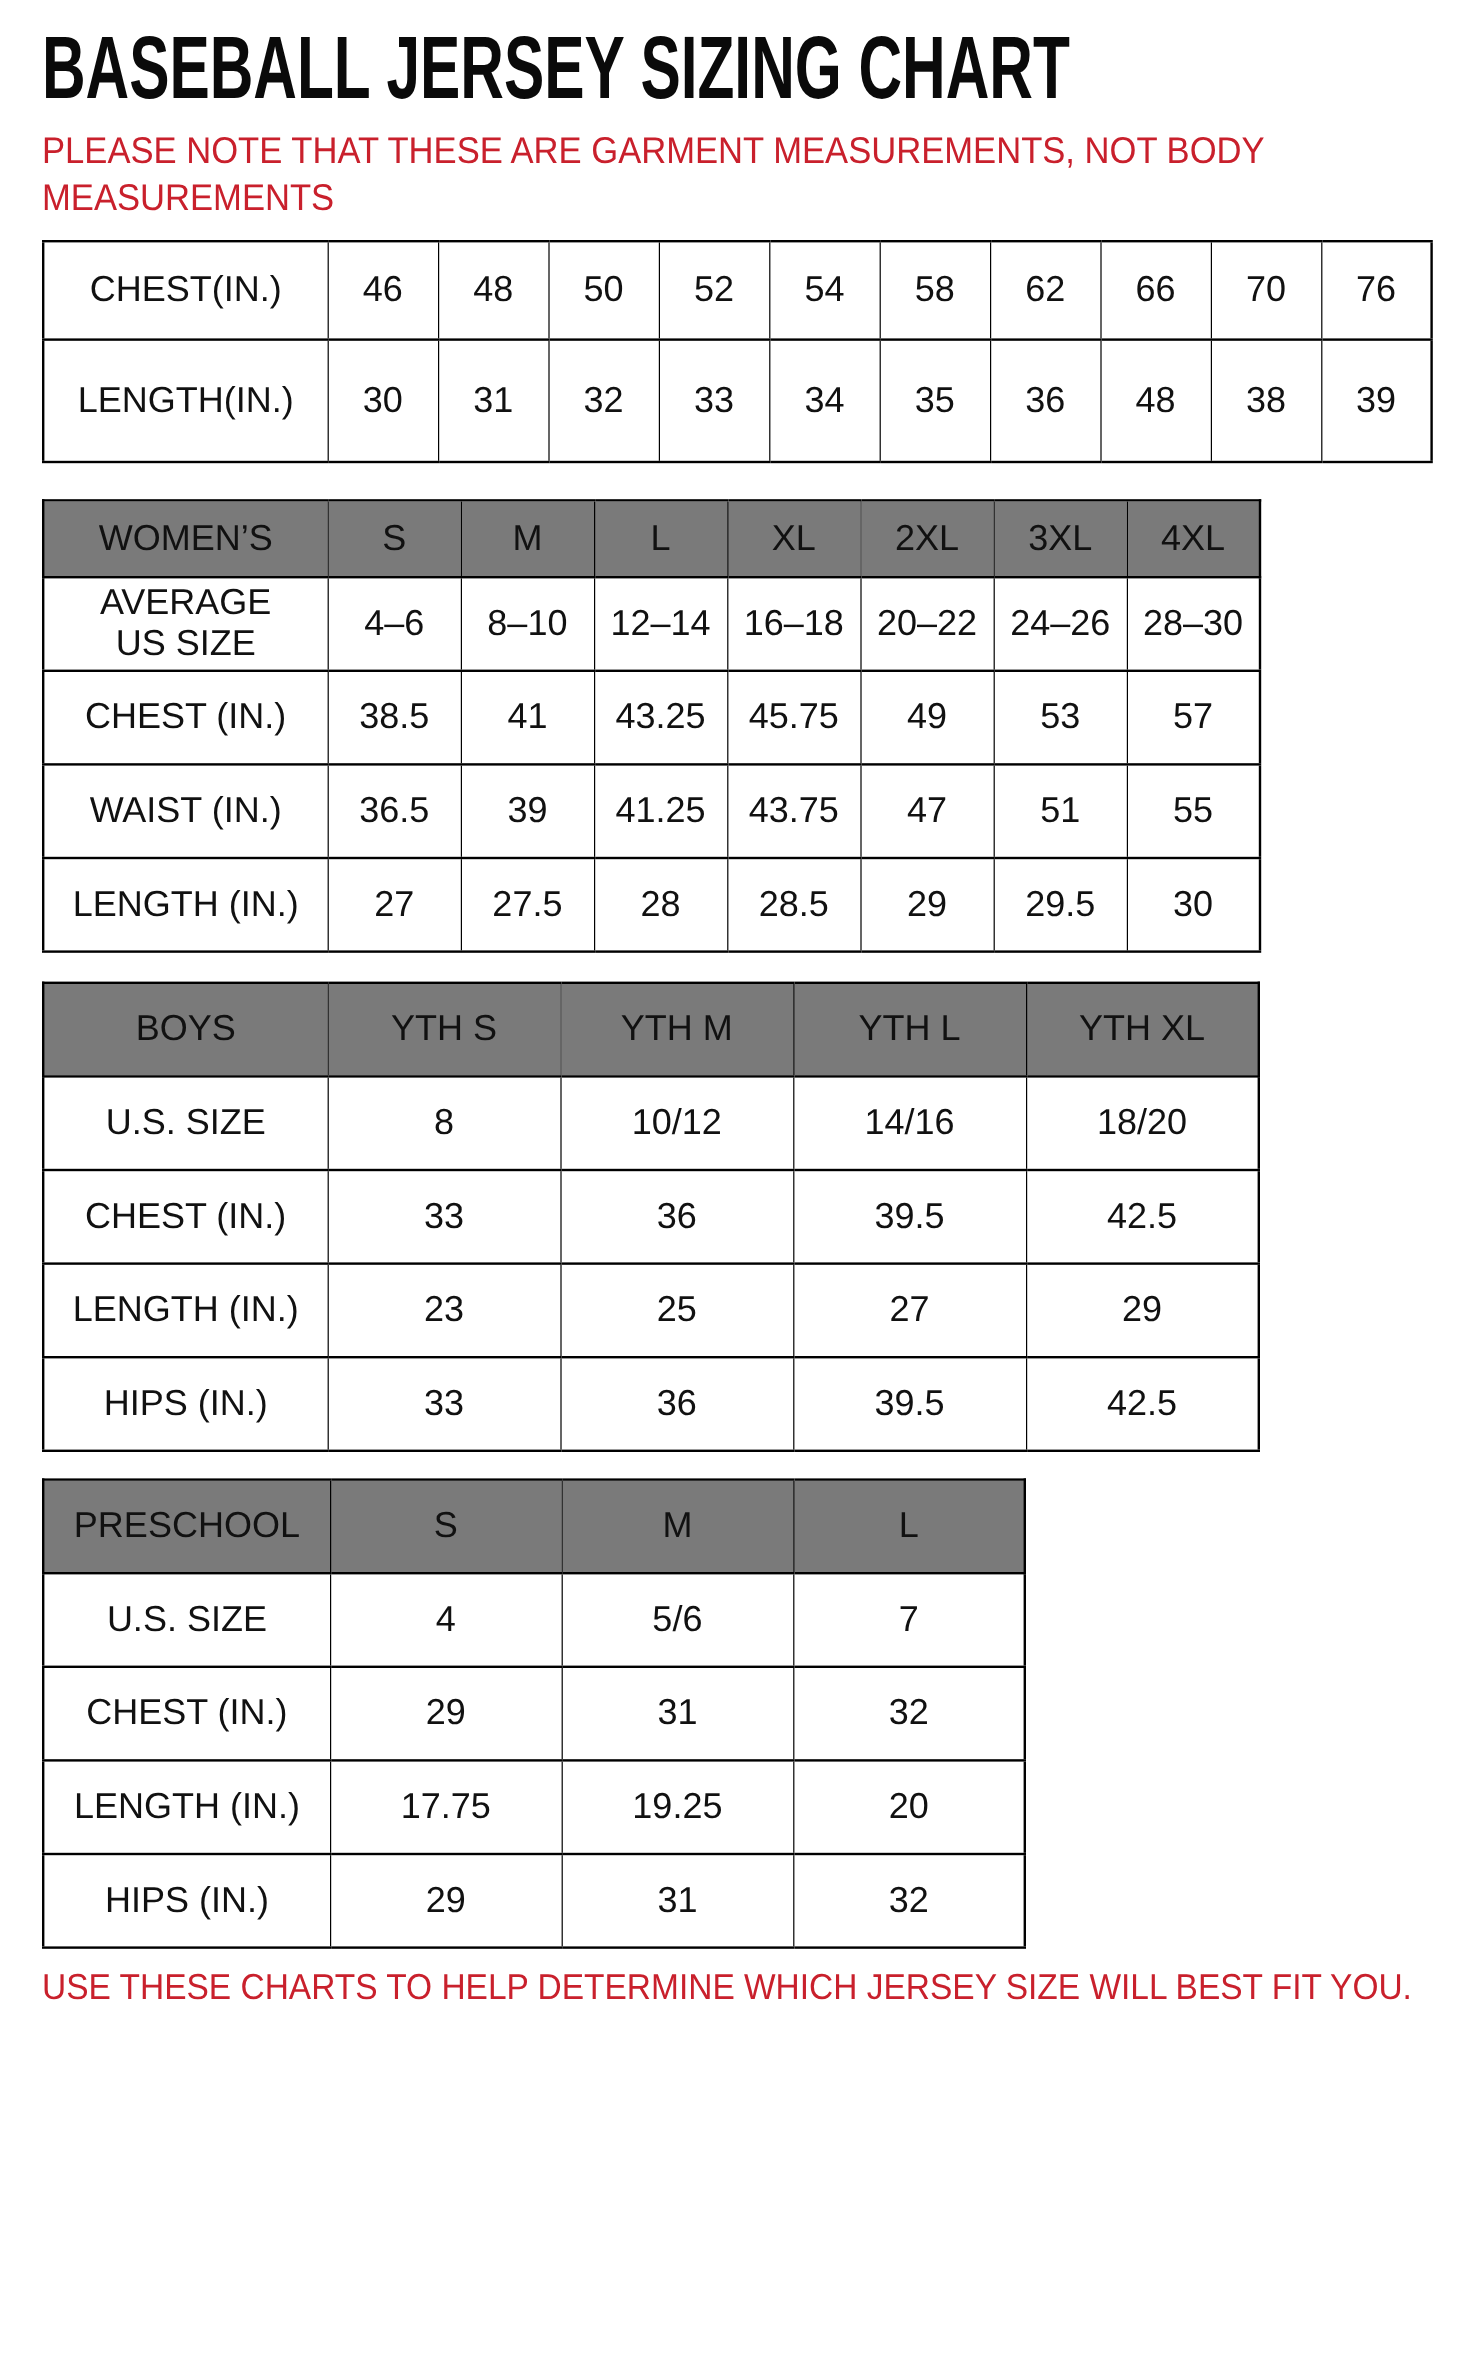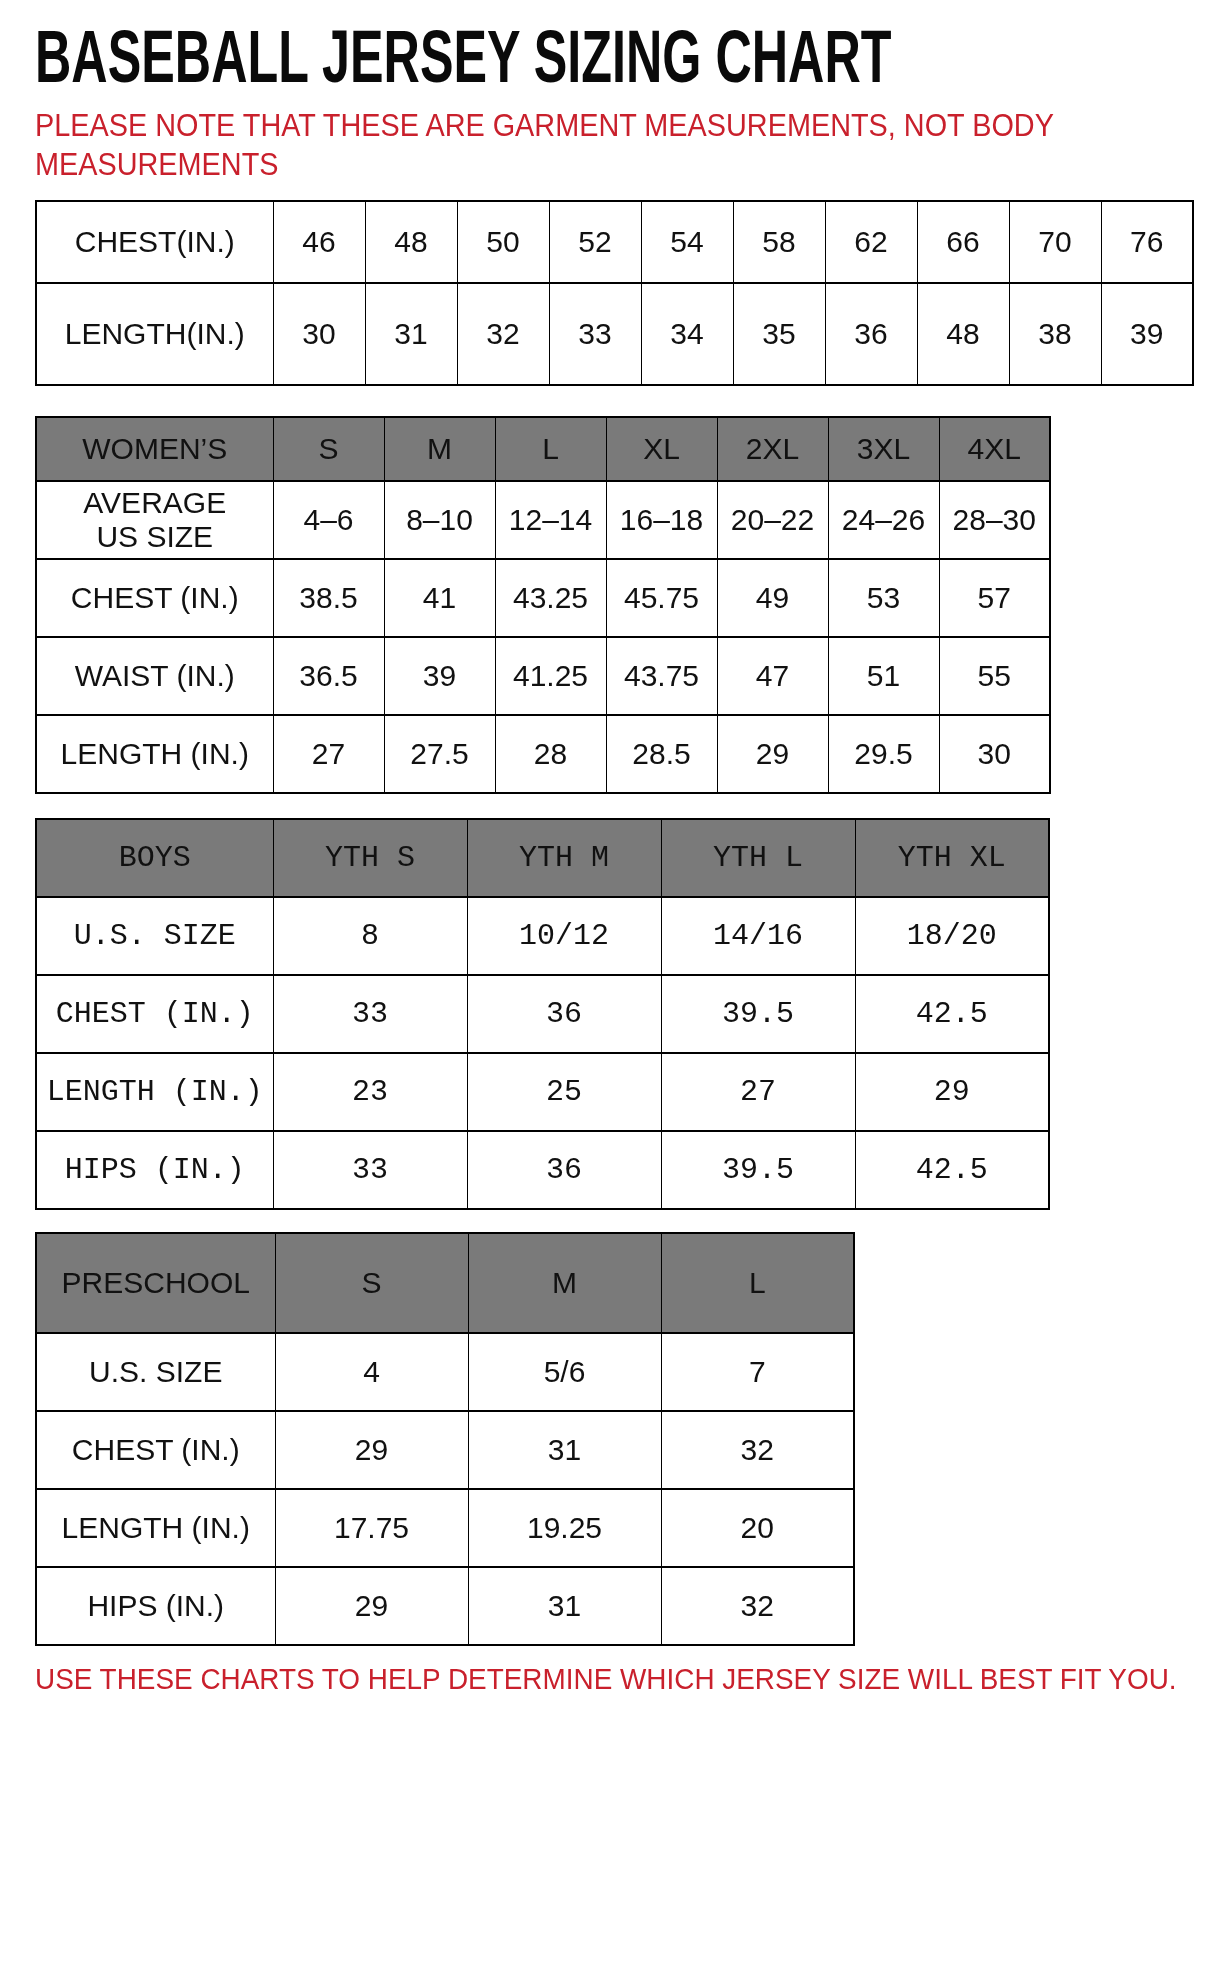--- a/index.html
+++ b/index.html
@@ -196,21 +196,21 @@
             <td class="val">27</td>
             <td class="val">27.5</td>
             <td class="val">28</td>
             <td class="val">28.5</td>
             <td class="val">29</td>
             <td class="val">29.5</td>
             <td class="val">30</td>
           </tr>
         </tbody>
       </table>
-      <table class="size-table t-boys" style="margin-top: 24px; width: 1013px; font-family: Liberation Mono, monospace;">
+      <table class="size-table t-boys" style="margin-top: 24px; width: 1013px;">
         <colgroup>
           <col style="width: 237px;">
           <col style="width: 194px;">
           <col style="width: 194px;">
           <col style="width: 194px;">
           <col style="width: 194px;">
         </colgroup>
         <tbody>
           <tr style="height: 78px;">
             <td class="ghead">BOYS</td>
@@ -250,21 +250,21 @@
         </tbody>
       </table>
       <table class="size-table t-preschool" style="margin-top: 22px; width: 818px;">
         <colgroup>
           <col style="width: 239px;">
           <col style="width: 193px;">
           <col style="width: 193px;">
           <col style="width: 193px;">
         </colgroup>
         <tbody>
-          <tr style="height: 100px;">
+          <tr style="height: 78px;">
             <td class="ghead">PRESCHOOL</td>
             <td class="ghead">S</td>
             <td class="ghead">M</td>
             <td class="ghead">L</td>
           </tr>
           <tr style="height: 78px;">
             <td class="lbl">U.S. SIZE</td>
             <td class="val">4</td>
             <td class="val">5/6</td>
             <td class="val">7</td>

